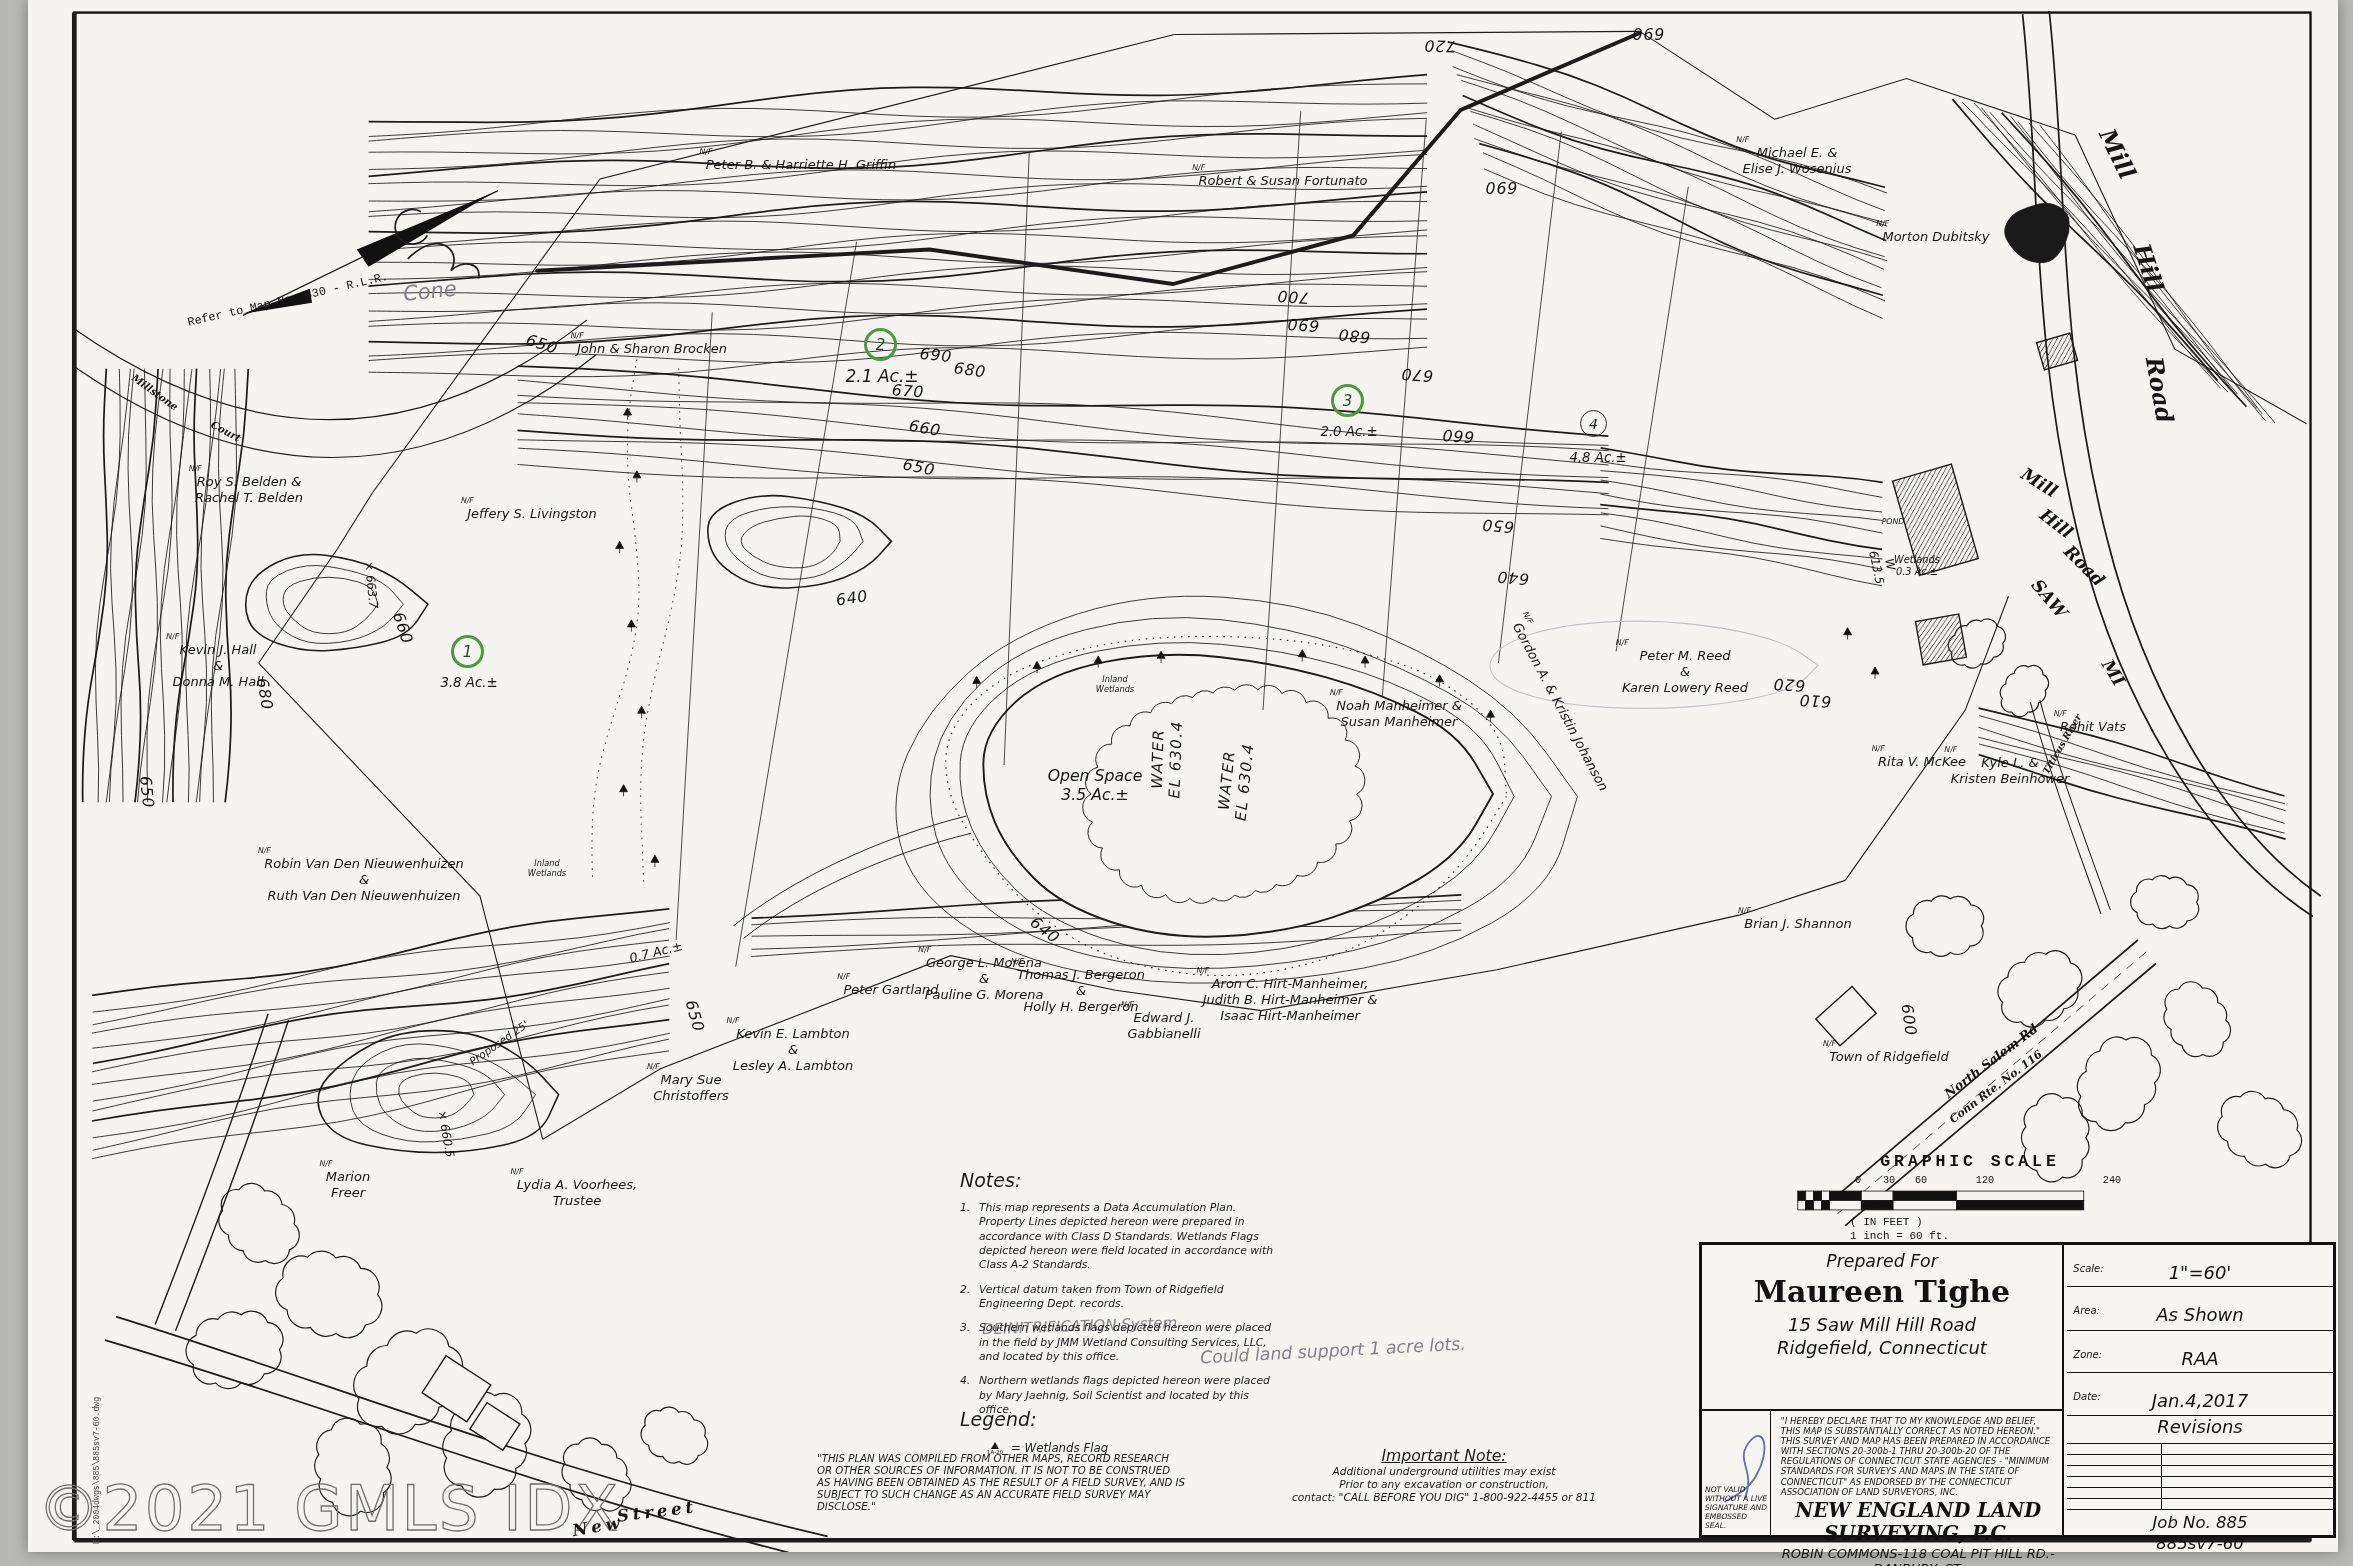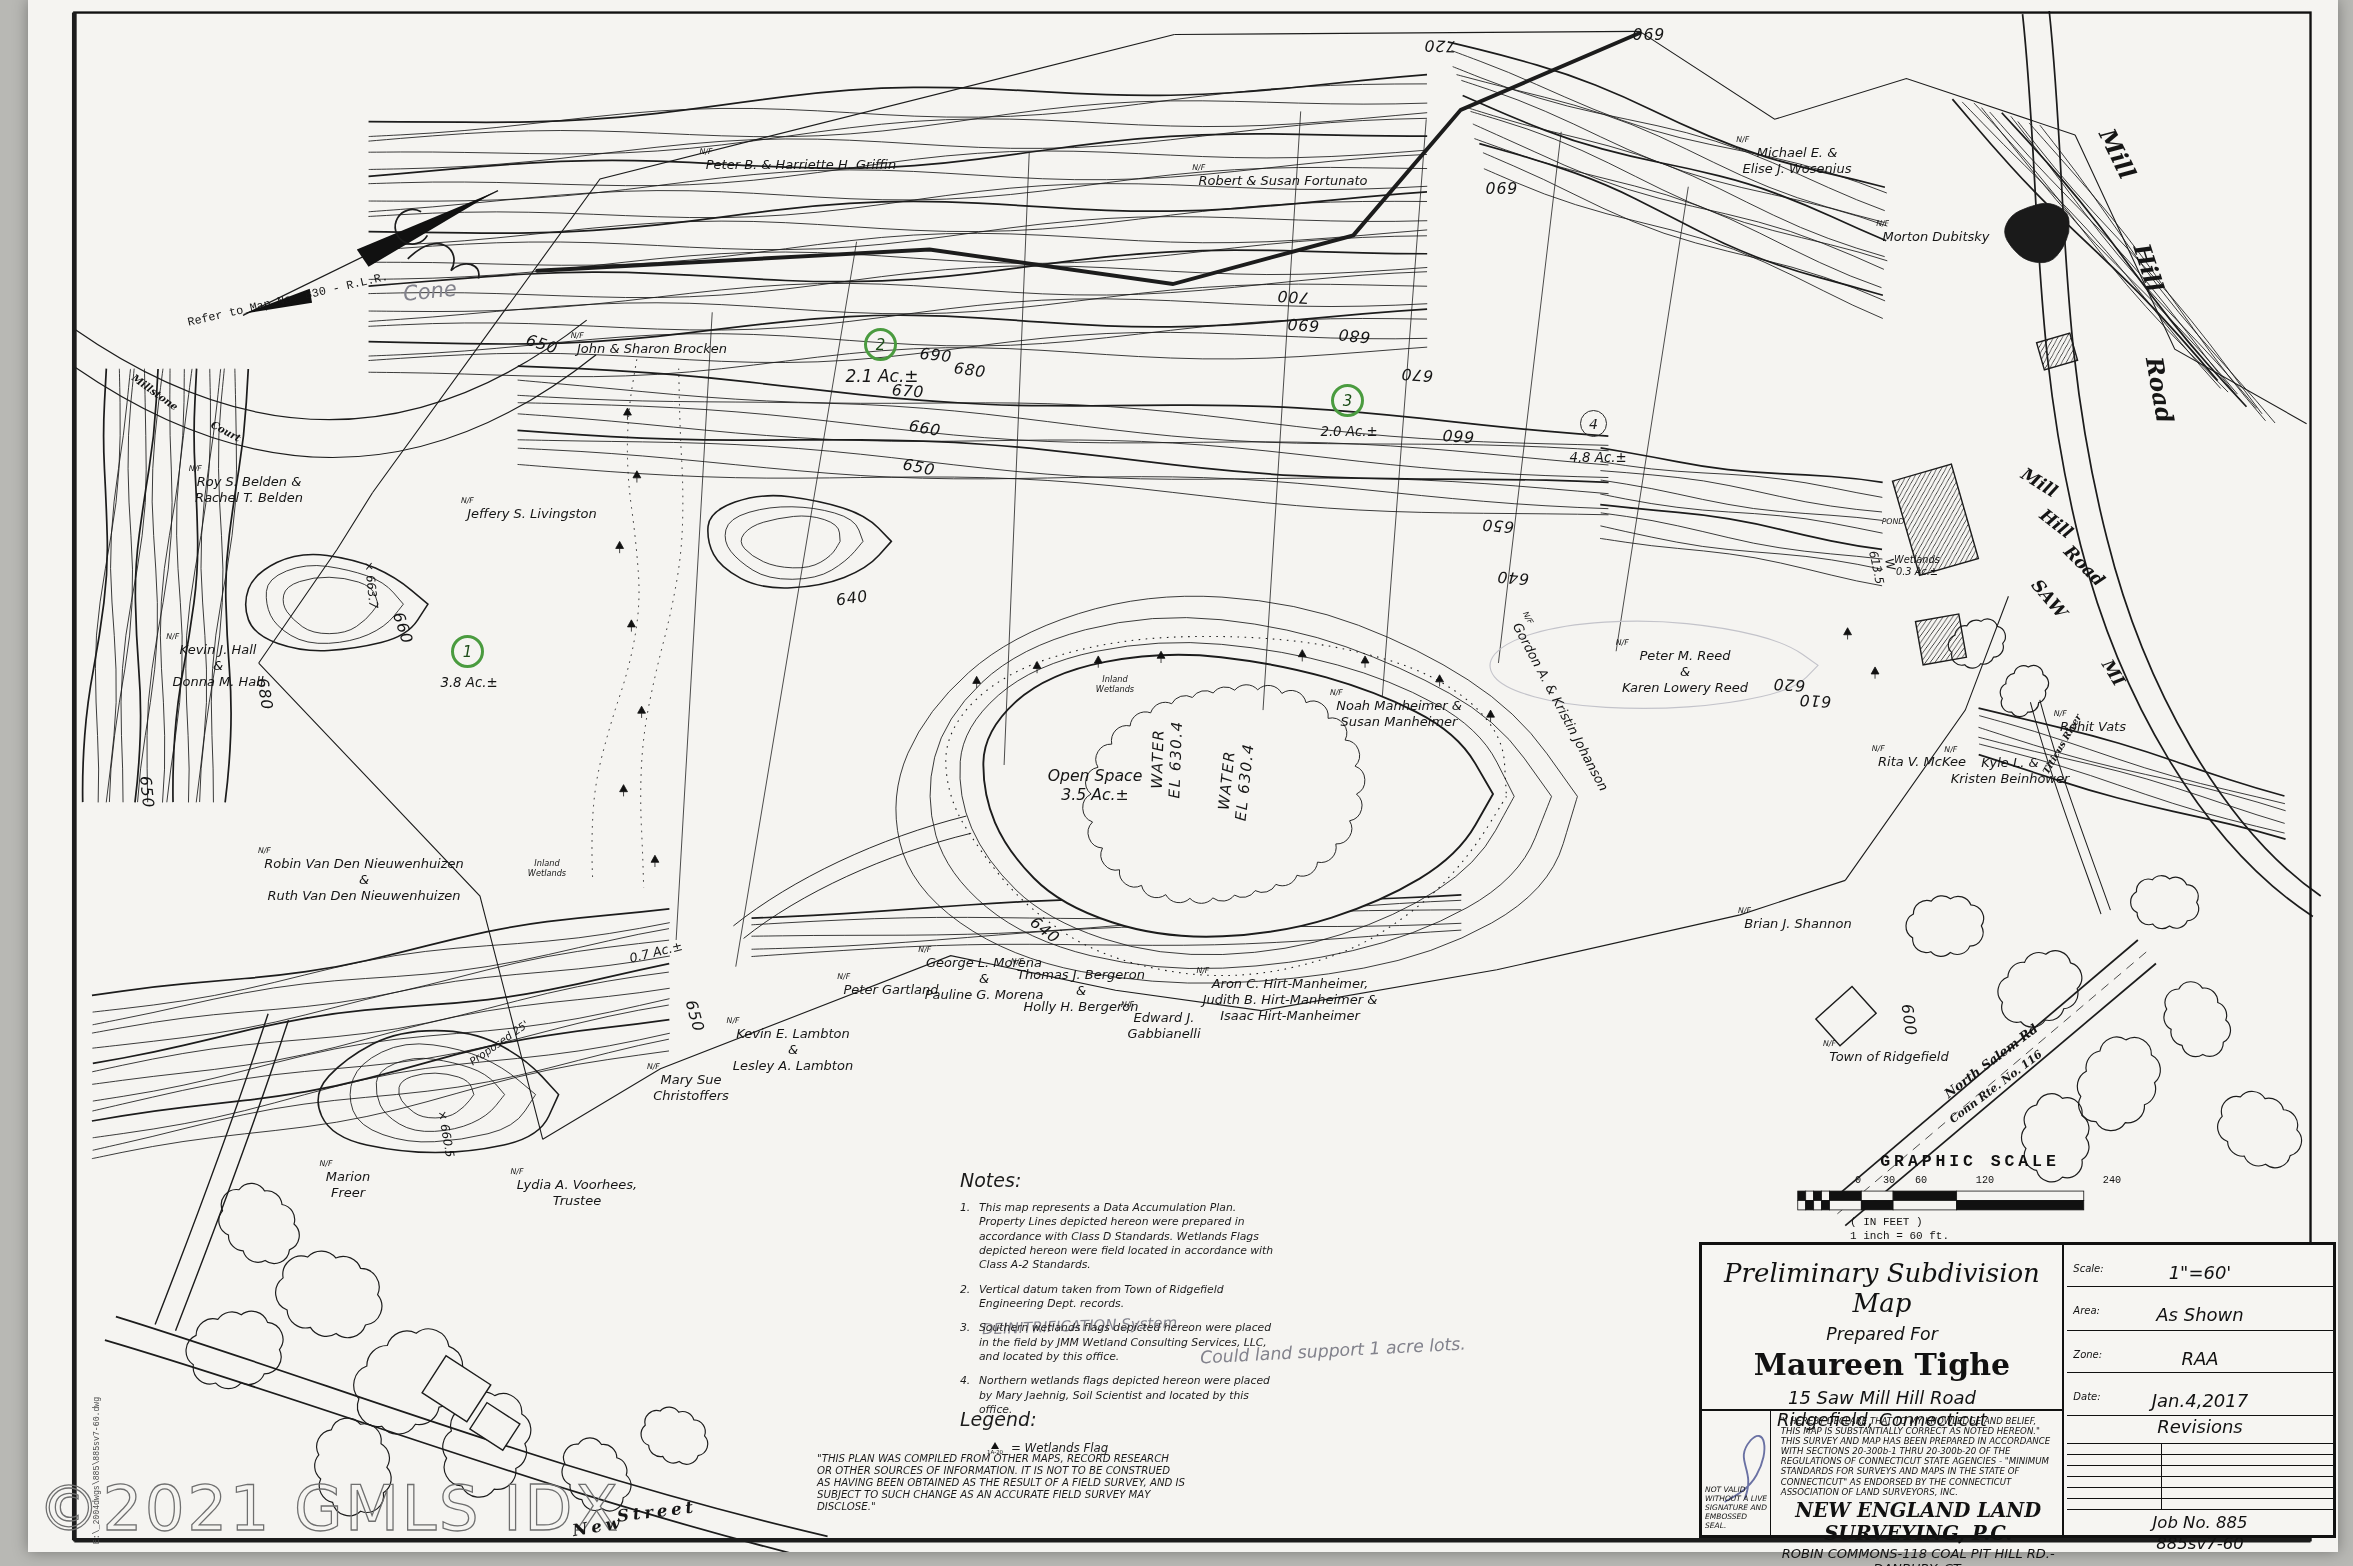--- a/index.html
+++ b/index.html
@@ -668,25 +668,32 @@
         <span class="flag-sym">
           <span class="flag-tri"></span>
           <span class="flag-tag">1A-20</span>
         </span>
         <span>= Wetlands Flag</span>
       </div>
     </div>
 
     <div id="compiled-note">"THIS PLAN WAS COMPILED FROM OTHER MAPS, RECORD RESEARCH OR OTHER SOURCES OF INFORMATION. IT IS NOT TO BE CONSTRUED AS HAVING BEEN OBTAINED AS THE RESULT OF A FIELD SURVEY, AND IS SUBJECT TO SUCH CHANGE AS AN ACCURATE FIELD SURVEY MAY DISCLOSE."</div>
 
+    <div id="important-note">
+      <div id="important-title">Important Note:</div>
+      <div id="important-lines">
+          <div class="imp-line">Additional underground utilities may exist</div>
+          <div class="imp-line">Prior to any excavation or construction,</div>
+          <div class="imp-line">contact: "CALL BEFORE YOU DIG" 1-800-922-4455 or 811</div>
+        </div>
+    </div>
 
     <div id="title-block">
       <div id="tb-left">
         <div id="tb-main">
-          <div id="tb-title">Preliminary Subdivision Map</div>
           <div id="tb-prep">Prepared For</div>
           <div id="tb-client">Maureen Tighe</div>
           <div id="tb-addr1">15 Saw Mill Hill Road</div>
           <div id="tb-addr2">Ridgefield, Connecticut</div>
         </div>
         <div id="tb-seal">
           <svg width="67" height="94" style="position:absolute;left:0;top:3.1px" viewBox="0 0 86 120">
             <path d="M55,108 C70,70 40,60 62,34 C80,14 88,46 70,78 C60,96 44,104 30,112" fill="none" stroke="#6a71a3" stroke-width="2.4" stroke-linecap="round"></path>
           </svg>
           <div id="tb-seal-note">NOT VALID WITHOUT A LIVE SIGNATURE AND EMBOSSED SEAL.</div>

